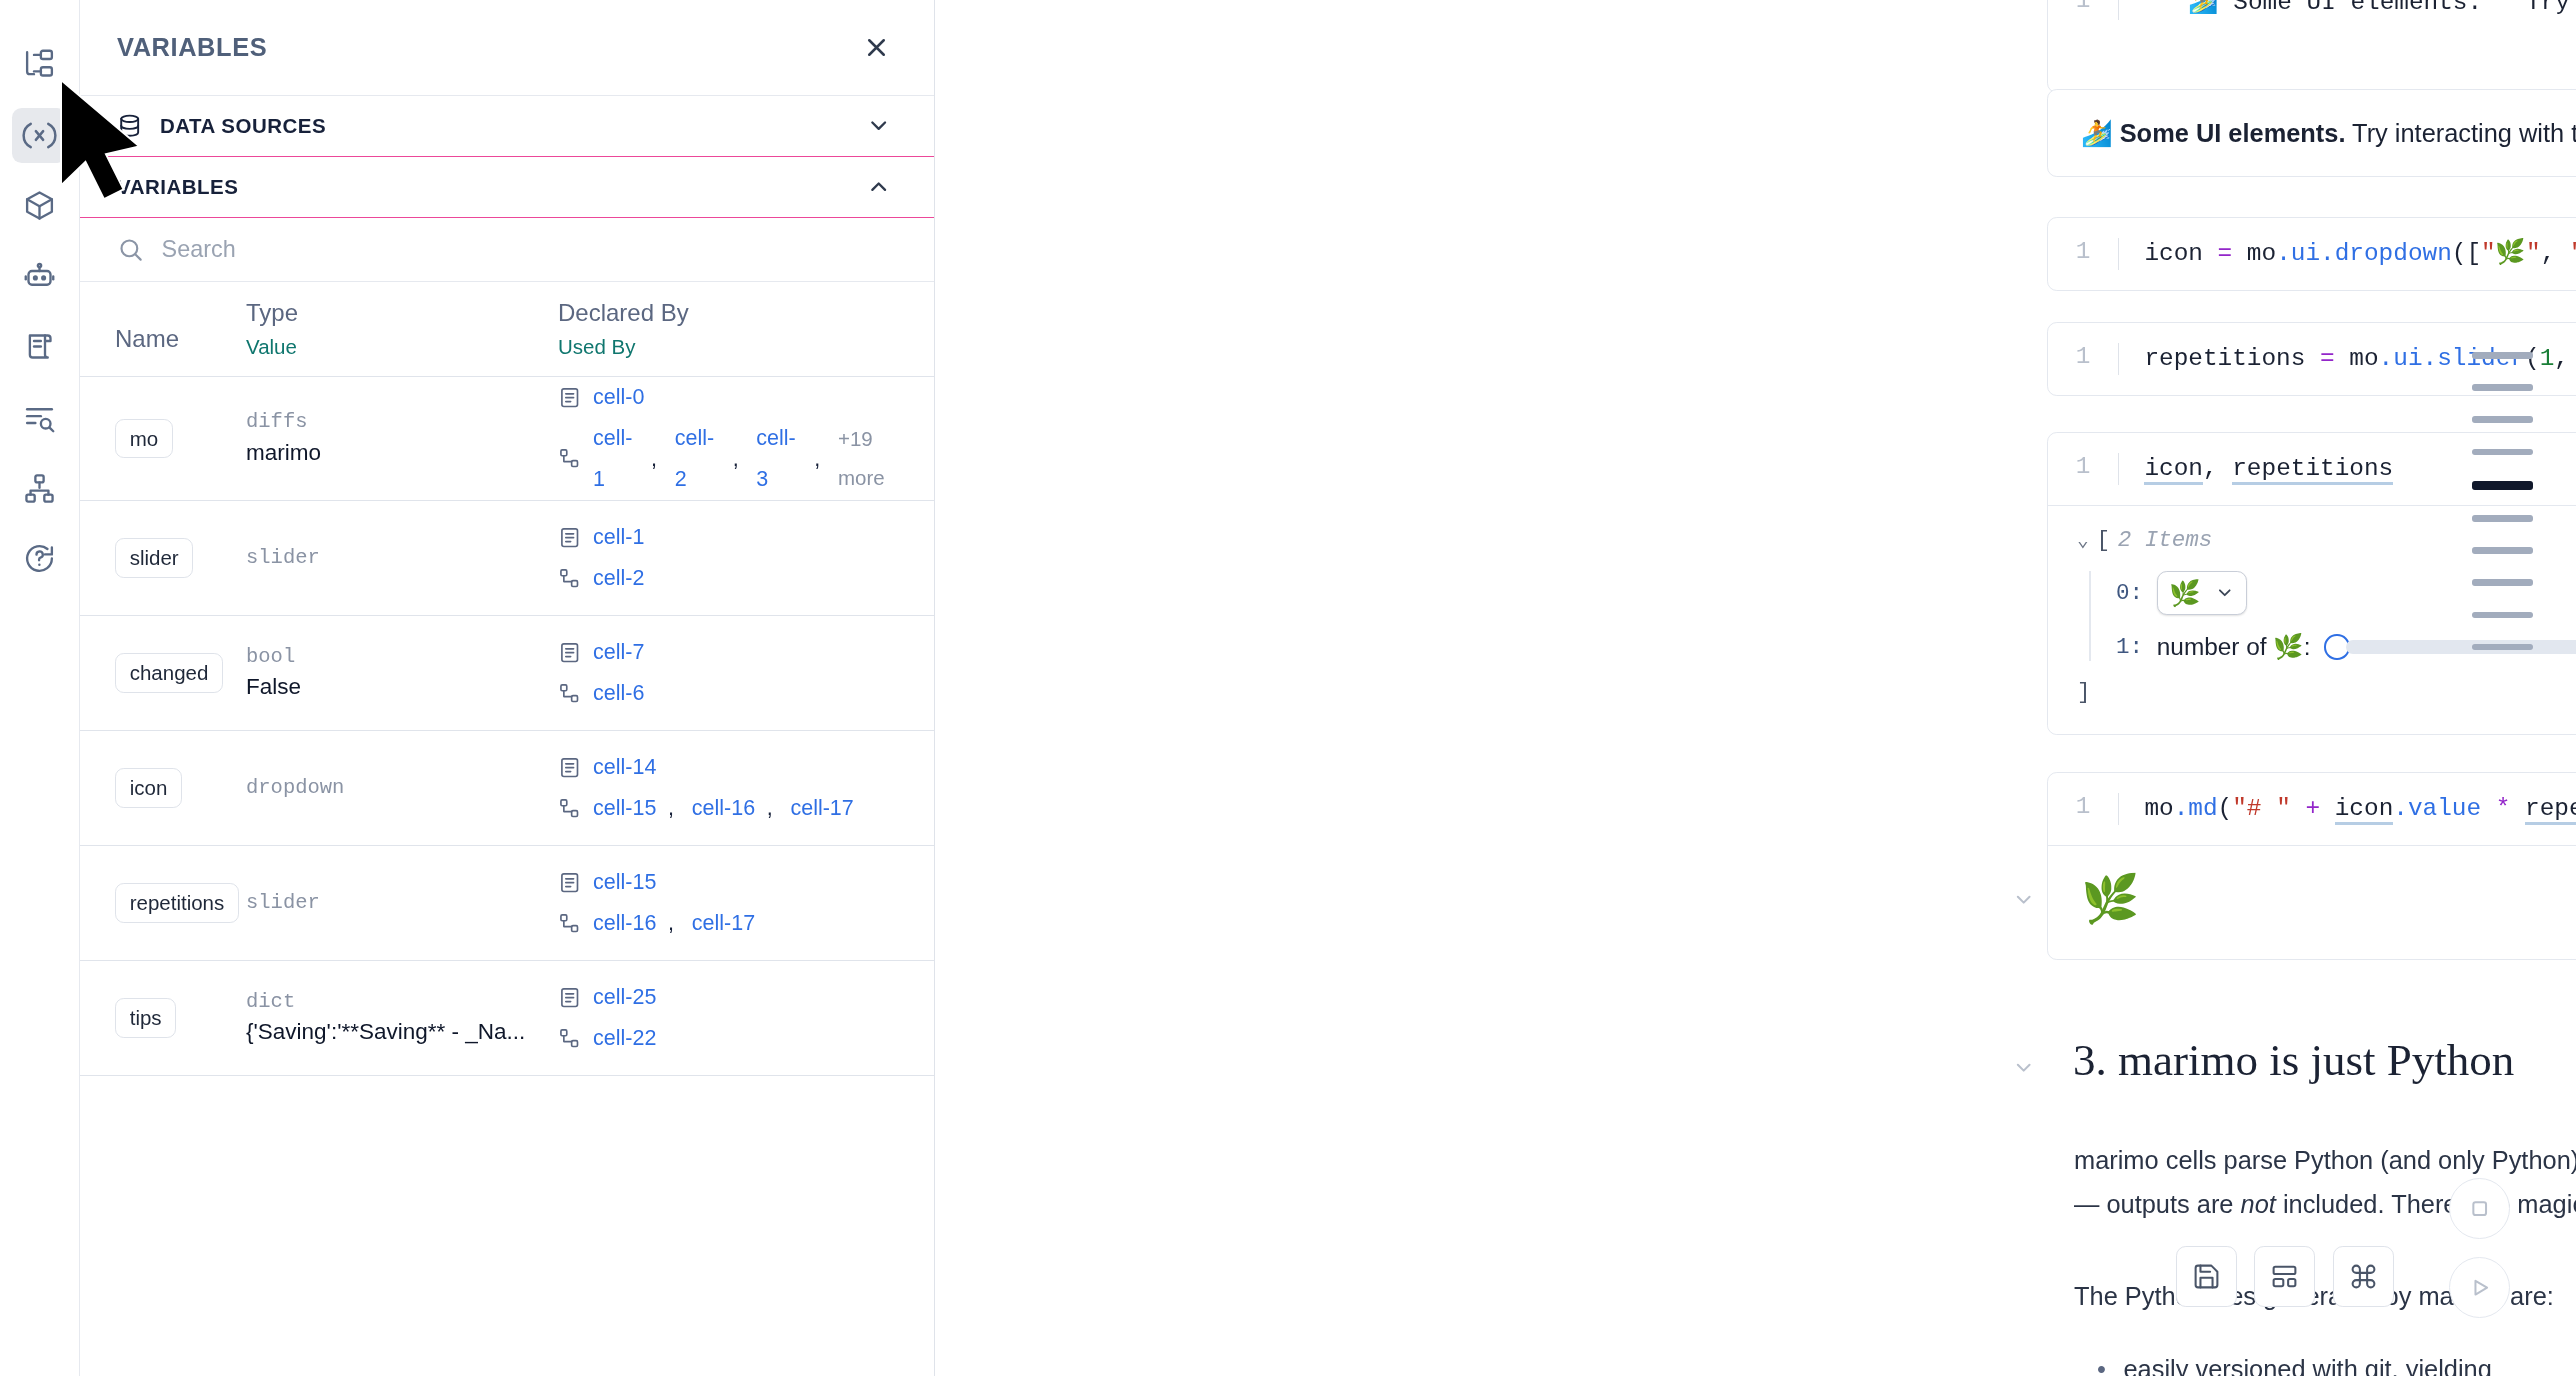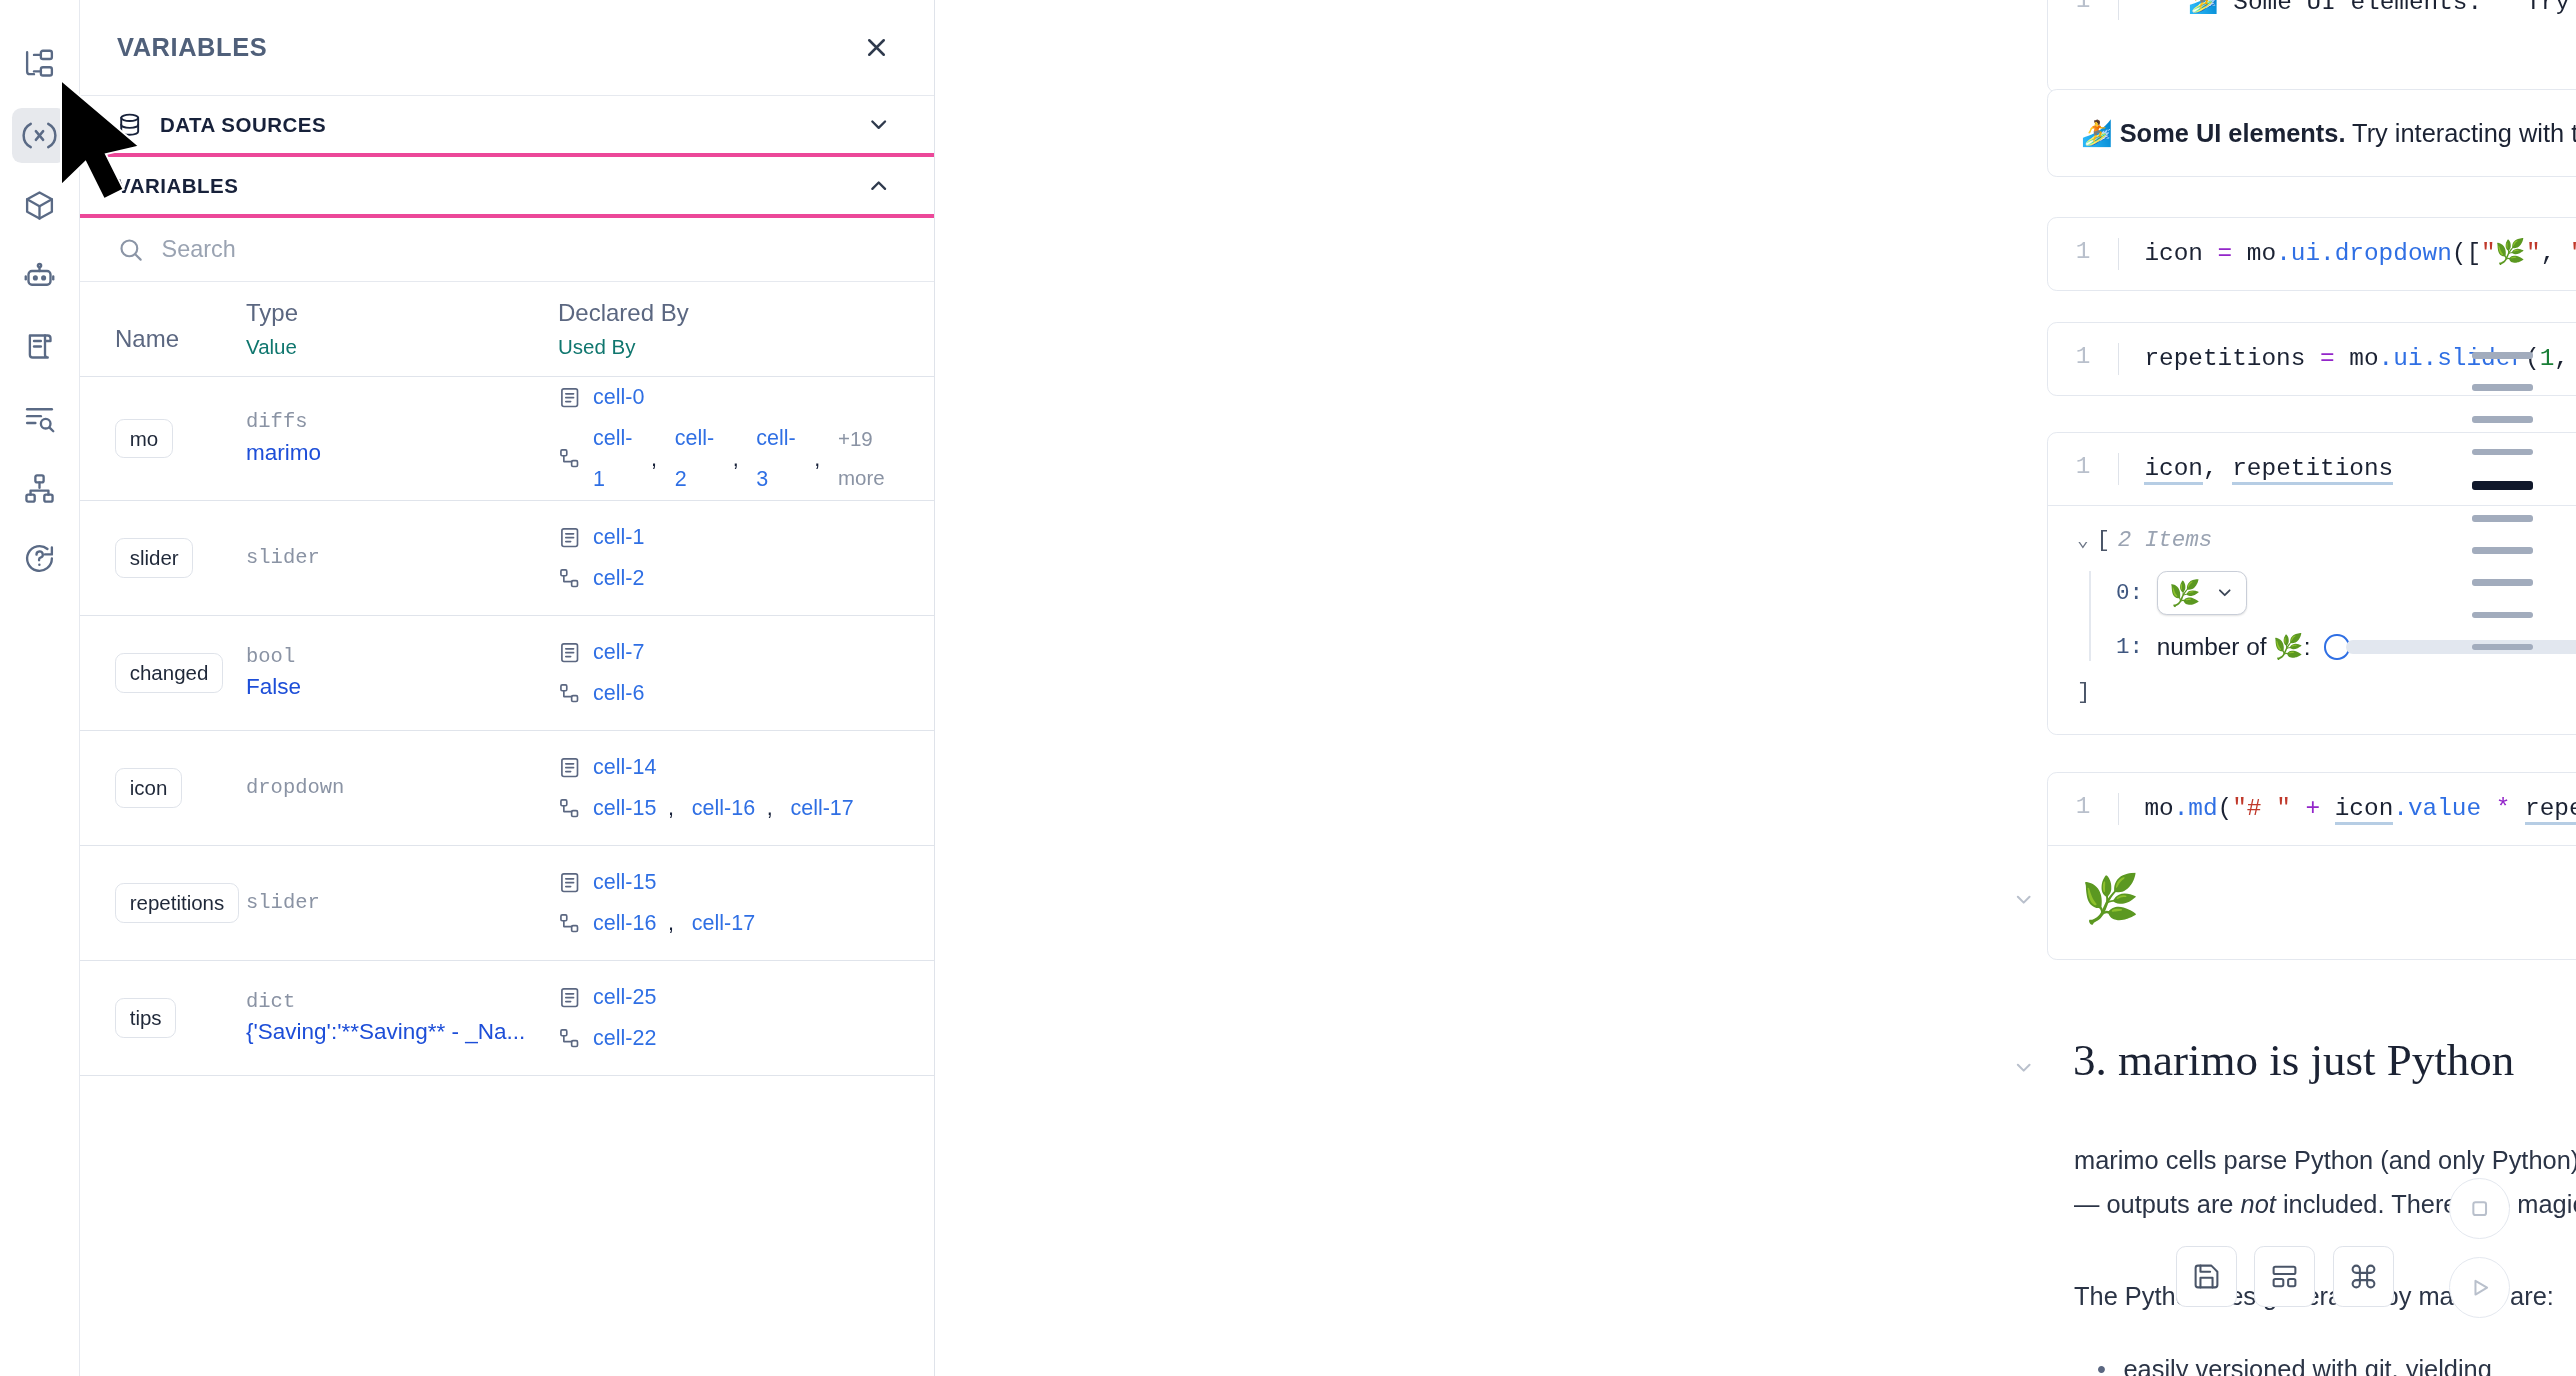--- a/index.html
+++ b/index.html
@@ -44,21 +44,21 @@
   }
   .panel-title {
     font-size: 25.4px; letter-spacing: 0.6px; font-weight: 600; color: #50607a;
   }
   .icon-x { color: #2f3a4d; cursor: pointer; display:flex; }
 
   .section-row {
     height: 61px; flex: 0 0 61px;
     display: flex; align-items: center; gap: 17.6px;
     padding: 0 43px 0 37px;
-    border-bottom: 4px solid #ec4899;
+    border-bottom: 1px solid #ec4899;
     cursor: pointer;
   }
   .section-row .lbl {
     font-size: 20.5px; font-weight: 700; letter-spacing: 0.5px; color: #17213a;
     flex: 1;
   }
   .section-row .dbicon { color:#17213a; display:flex; }
   .section-row .chev { color:#2f3a4d; display:flex; }
 
   .search-row {
@@ -98,21 +98,21 @@
     border: 1px solid #dfe3ea; border-radius: 8.8px;
     padding: 6.8px 13.7px; font-size: 20.5px; color: #1f2839;
     background: #fff; white-space: nowrap;
     font-family: "Liberation Sans", sans-serif;
   }
   .vtype {
     font-family: "Liberation Mono", monospace;
     font-size: 20.5px; color: #8a93a4; line-height: 1.45;
   }
   .vval {
-    font-size: 22.5px; color: #1d4ed8; line-height: 1.45;
+    font-size: 22.5px; color: #0f172a; line-height: 1.45;
     white-space: nowrap; overflow: hidden; text-overflow: ellipsis;
     max-width: 293px;
   }
   .cellline { display: flex; align-items: center; gap: 11.7px; line-height: 1.9; }
   .cellline .ci { color:#5b6781; display:flex; flex:0 0 auto; }
   .clink { color: #2f6fe4; font-size: 21.5px; cursor: pointer; }
   .cmore { color: #8a93a4; font-size: 20.5px; }
   .csep  { color: #17213a; font-size: 21.5px; }
 
   

